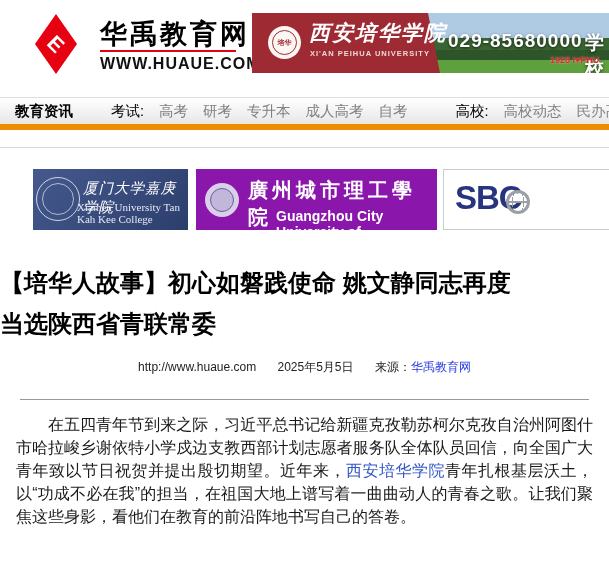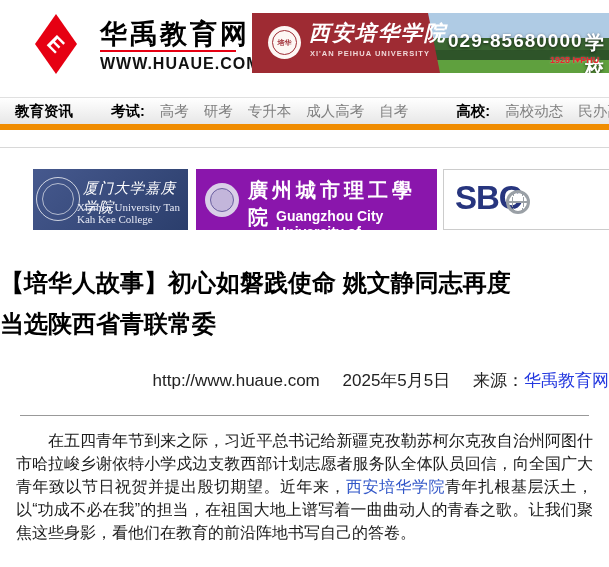--- a/index.html
+++ b/index.html
@@ -41,21 +41,21 @@
     text-shadow:0 1px 3px rgba(0,0,0,.65); letter-spacing:1px; }
   .peihua .school-word { position:absolute; left:328px; top:17px; color:#fff; font-size:19px; font-weight:bold;
     text-shadow:0 1px 3px rgba(0,0,0,.65);text-align:center; }
   .peihua .sign { position:absolute; left:298px; top:42px; color:#E8262D; font-size:9px; font-weight:bold;
     text-shadow:0 0 2px rgba(255,255,255,.5); }
 
   
   .nav { height:27px; background:linear-gradient(#ffffff,#e7e7e7); border-top:1px solid #e0e0e0;
     display:flex; align-items:center; font-size:14.5px; white-space:nowrap; }
   .nav .home { font-weight:bold; color:#000; margin-left:15px; cursor:pointer; }
-  .nav .grp-label { font-weight:bold; color:#000; }
+  .nav .grp-label { font-weight:normal; color:#000; }
   .nav .g1 { margin-left:38px; }
   .nav .g2 { margin-left:48px; }
   .nav a.navlink { color:#808080; text-decoration:none; margin-left:15px; cursor:pointer; }
   .orange-bar { height:6px; background:#F08C00; }
   .hairline { height:0; border-bottom:1px solid #d8d8d8; margin-top:17px; }
 
   
   .ad-row { position:relative; height:61px; margin-top:21px;border-radius:11px; }
   .ad { position:absolute; top:0; height:61px; overflow:hidden; cursor:pointer; }
   .ad-xiamen { left:33px; width:155px; background:linear-gradient(135deg,#46598E,#2B3E6C); }
@@ -80,21 +80,21 @@
       linear-gradient(#9AA0A6 0 0) center/100% 2px no-repeat,
       radial-gradient(ellipse 50% 100% at center, transparent 60%, #9AA0A6 61% 66%, transparent 67%);
   }
   .ad-sbc .txt { position:absolute; left:92px; top:14px; line-height:1.2; }
   .ad-sbc .cn { color:#27357E; font-size:13px; font-weight:bold; letter-spacing:1px; }
   .ad-sbc .en { color:#8a8a8a; font-size:9.5px; }
 
   
   .article-title { margin-top:32px; text-align:left; font-size:24px; font-weight:bold; color:#000; line-height:41px; }
   .article-title span { display:block; }
-  .meta { margin-top:25px; text-align:right; font-size:17px; color:#222; }
+  .meta { margin-top:15px; text-align:center; font-size:12px; color:#222; }
   .meta .sep { display:inline-block; width:18px; }
   .meta a.src { color:#2338DF; text-decoration:none; cursor:pointer; }
   .divider { margin:23px 20px 0 20px; border-top:1px solid #999; }
   .body-text { margin:13px 16px 0 16px; font-size:16px; line-height:23px; color:#1a1a1a;
     text-indent:2em; text-align:justify; }
   .body-text a.inline-link { color:#3257C8; text-decoration:none; cursor:pointer; }
 </style>
 </head>
 <body>
 

